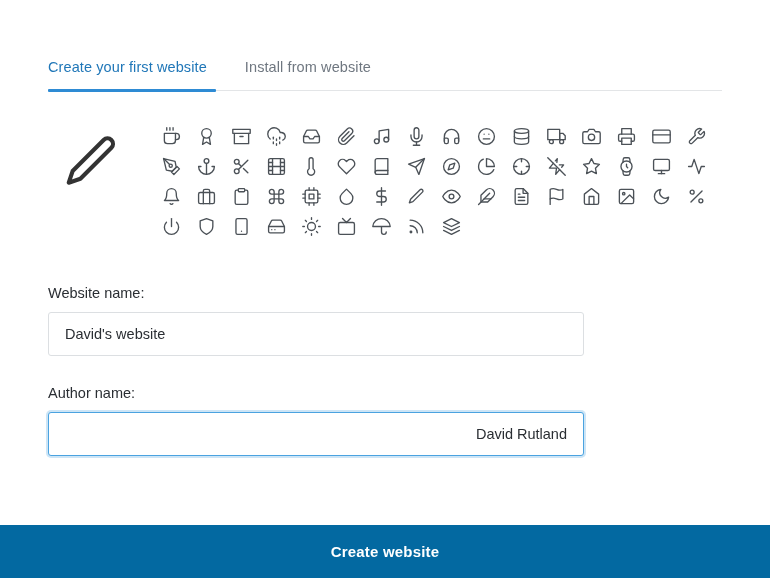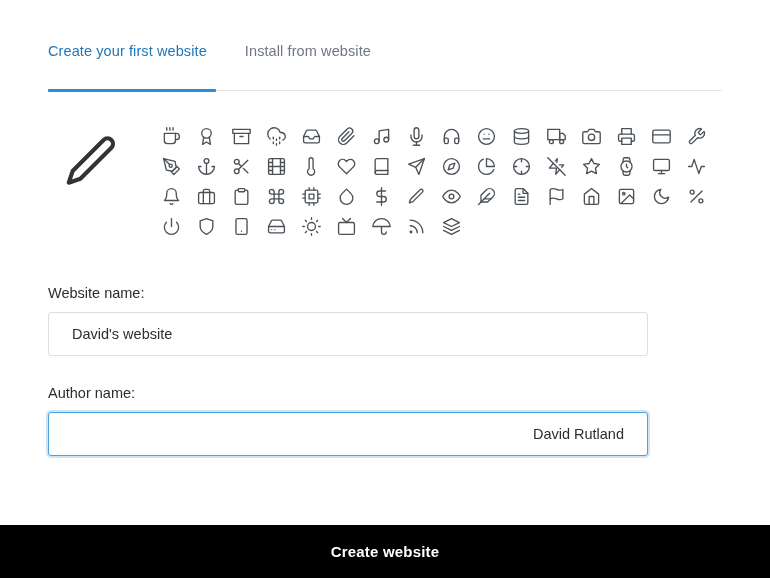--- a/index.html
+++ b/index.html
@@ -12,21 +12,21 @@
   }
   .page {
     position: relative;
     width: 770px; height: 578px;
     background: #ffffff;
   }
 
   
   .tabs {
     position: absolute;
-    left: 48px; top: 36px;
+    left: 48px; top: 52px;
     width: 674px;
     height: 52px;
     display: flex;
     align-items: flex-start;
   }
   .tab {
     position: relative;
     font-size: 14.5px;
     line-height: 1;
     padding: 8px 0 16px 0;
@@ -90,45 +90,45 @@
 
   
   .field { position: absolute; left: 48px; width: 674px; }
   .field-label {
     font-size: 14.5px;
     color: #2a2e33;
     margin-bottom: 11px;
     display: block;
   }
   .field-input {
-    width: 600px;
+    width: 536px;
     height: 44px;
     border: 1px solid #dcdfe2;
     border-radius: 3px;
     background: #ffffff;
     font-family: "Liberation Sans", "DejaVu Sans", sans-serif;
     font-size: 14.5px;
     color: #2a2e33;
-    padding: 0 23px;
+    padding: 0 16px;
     outline: none;
   }
   .field-input.focused {
     border: 1px solid #4aa3e0;
     box-shadow: 0 0 0 2px rgba(74,163,224,0.28);
     text-align: right;
   }
   #field-website { top: 277px; margin-top: 8px; }
   #field-author  { top: 385px; }
 
   
   .footer-button {
     position: absolute;
     left: 0; top: 525px;
     width: 770px; height: 53px;
-    background: #000000;
+    background: #0369a1;
     border: none;
     color: #ffffff;
     font-family: "Liberation Sans", "DejaVu Sans", sans-serif;
     font-size: 15px;
     font-weight: bold;
     letter-spacing: 0.2px;
     cursor: pointer;
     display: flex;
     align-items: center;
     justify-content: center;

